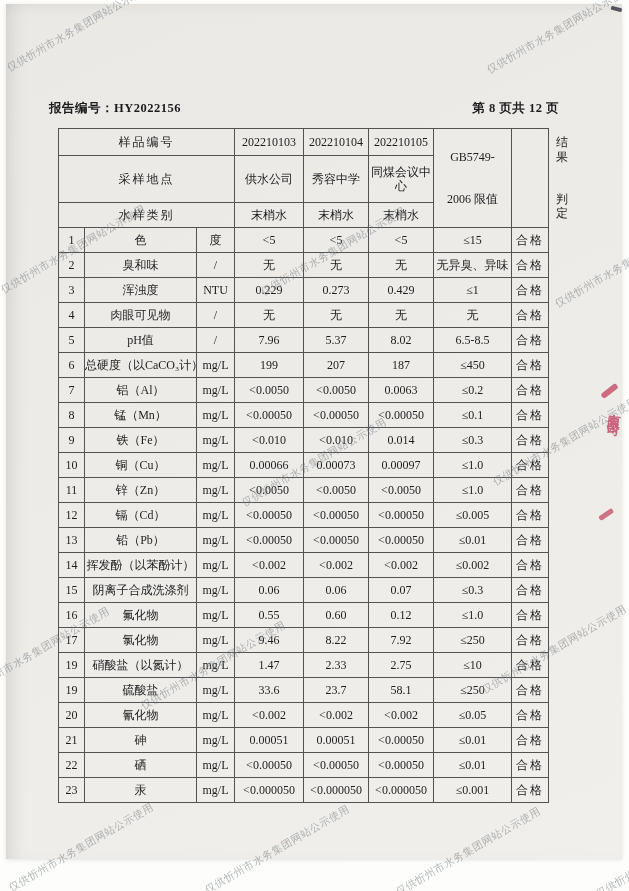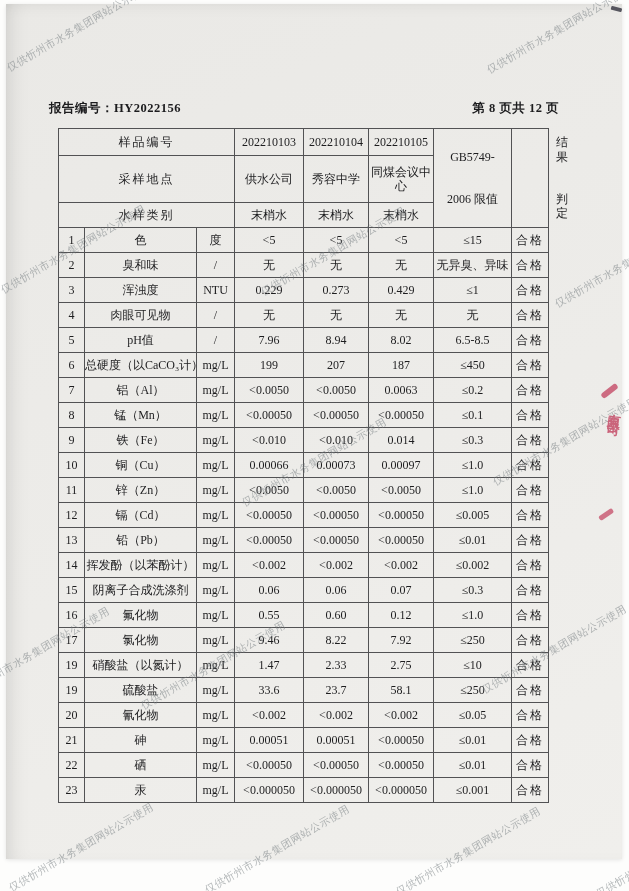--- a/index.html
+++ b/index.html
@@ -180,21 +180,21 @@
             <td class="col-v2">无</td>
             <td class="col-v3">无</td>
             <td class="col-limit">无</td>
             <td class="col-result">合格</td>
           </tr>
           <tr>
             <td class="col-no">5</td>
             <td class="col-name">pH值</td>
             <td class="col-unit">/</td>
             <td class="col-v1">7.96</td>
-            <td class="col-v2">8.94</td>
+            <td class="col-v2">5.37</td>
             <td class="col-v3">8.02</td>
             <td class="col-limit">6.5-8.5</td>
             <td class="col-result">合格</td>
           </tr>
           <tr>
             <td class="col-no">6</td>
             <td class="col-name">总硬度（以CaCO₃计）</td>
             <td class="col-unit">mg/L</td>
             <td class="col-v1">199</td>
             <td class="col-v2">207</td>

